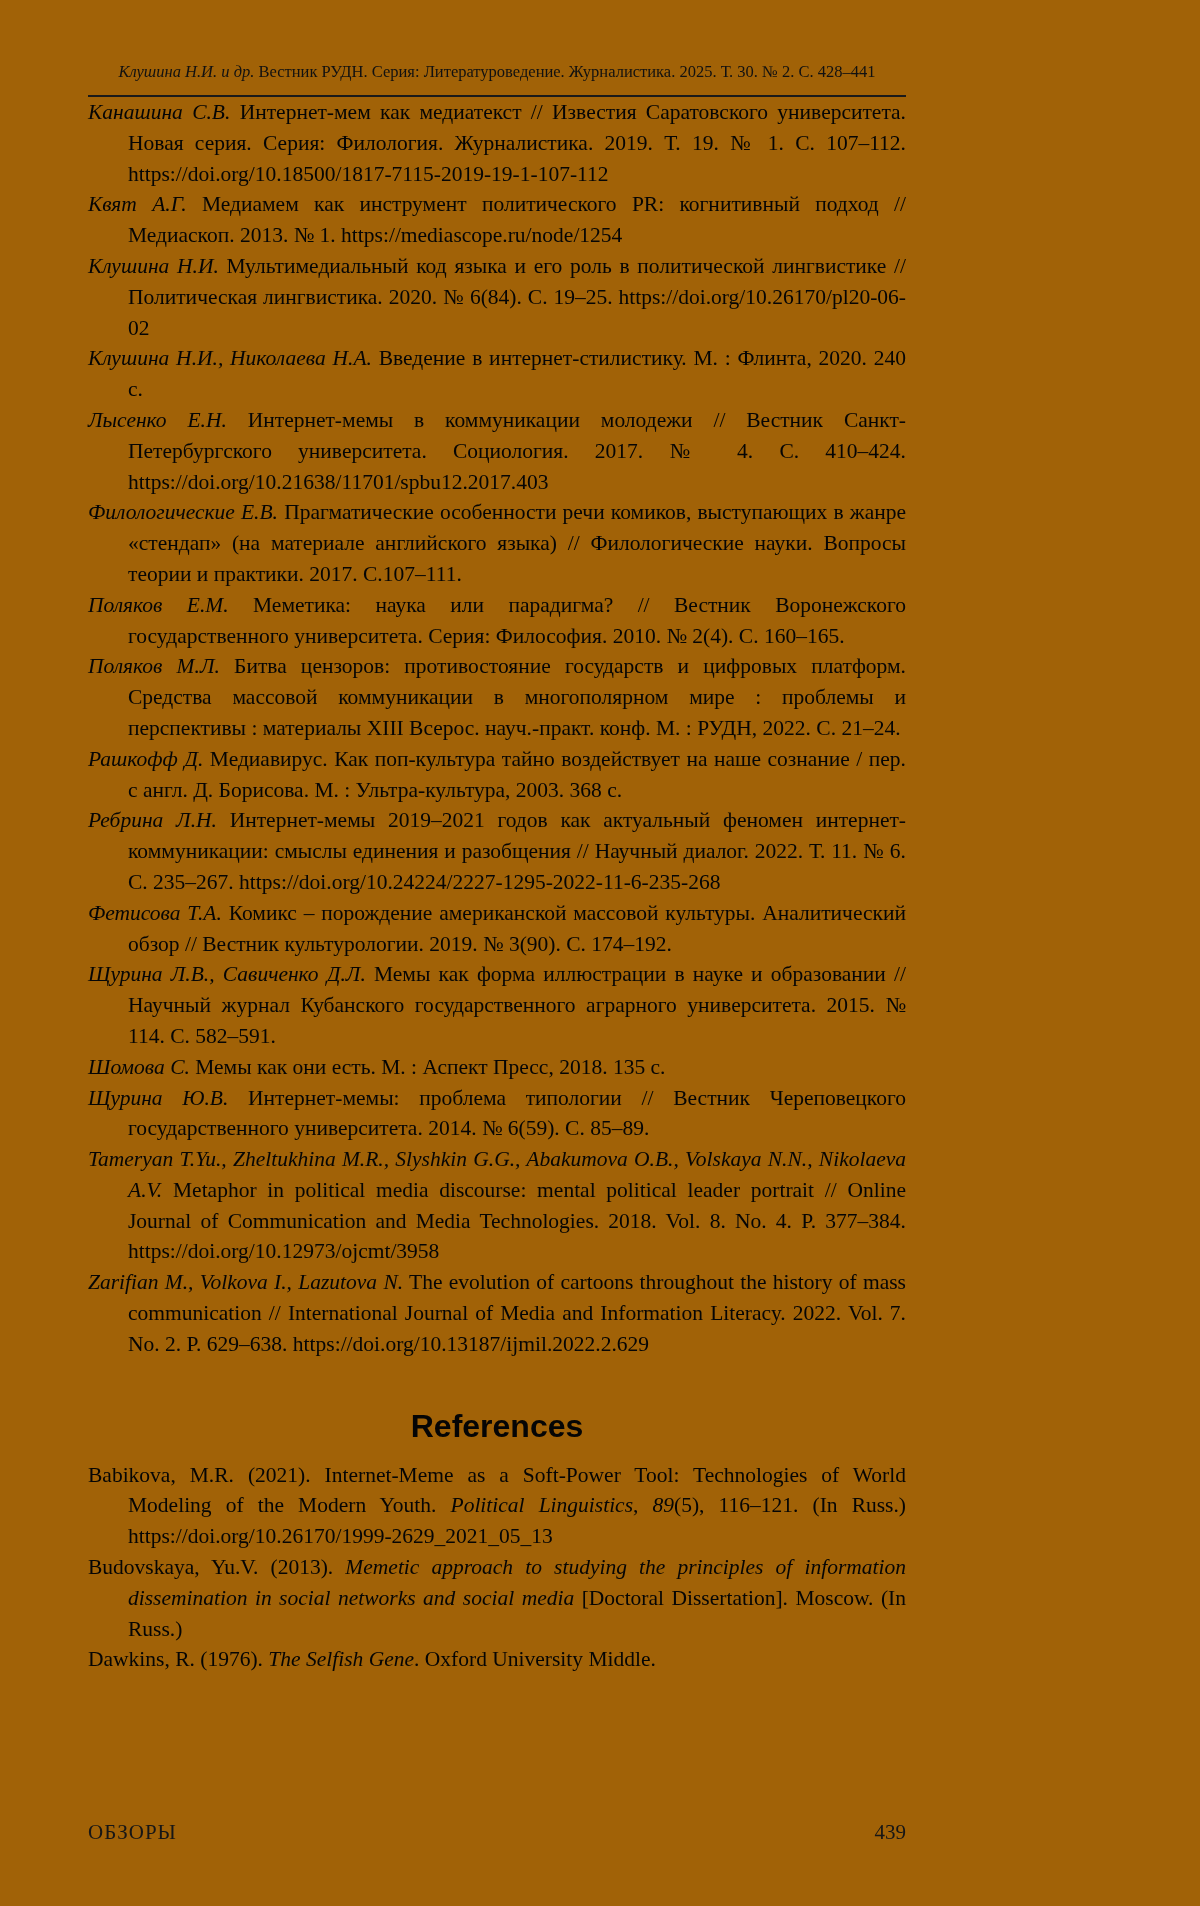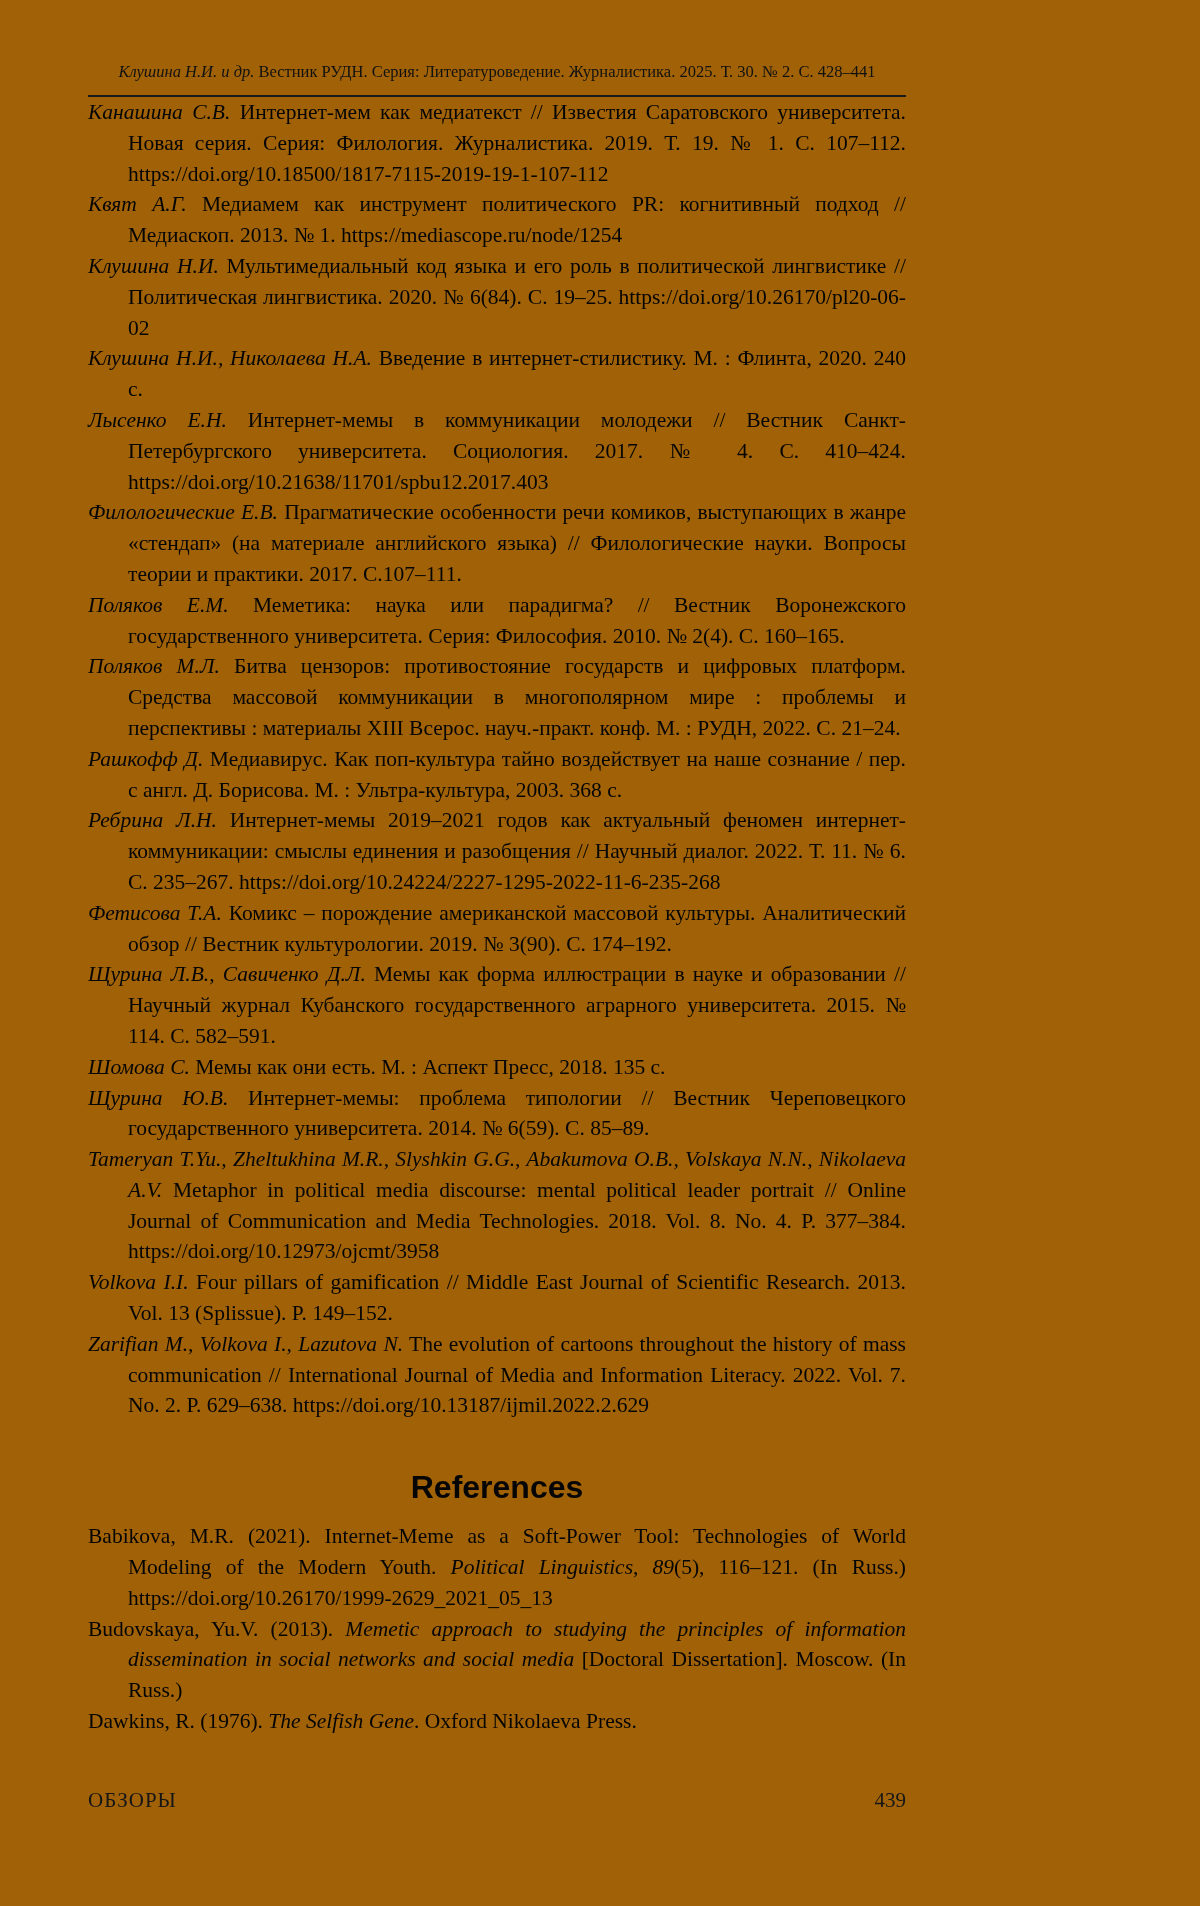--- a/index.html
+++ b/index.html
@@ -59,21 +59,21 @@
     position: absolute;
     left: 88px;
     top: 1788px;
     width: 818px;
     display: flex;
     justify-content: space-between;
     align-items: baseline;
     font-size: 21px;
     color: #161616;
   }
-  .footer .footer-left { letter-spacing: 1px; }
+  .footer .footer-left { letter-spacing: 1px; margin-top: 32px; }
 </style>
 </head>
 <body>
 
 <div class="page">
   <div class="content">
 
     <div class="running-head">
       <span class="it">Клушина Н.И. и др.</span><span> Вестник РУДН. Серия: Литературоведение. Журналистика. 2025. Т. 30. № 2. С. 428–441</span>
     </div>
@@ -89,30 +89,29 @@
         <p class="entry"><span class="it">Филологические Е.В.</span> Прагматические особенности речи комиков, выступающих в жанре «стендап» (на материале английского языка) // Филологические науки. Вопросы теории и практики. 2017. С.107–111.</p>
         <p class="entry"><span class="it">Поляков Е.М.</span> Меметика: наука или парадигма? // Вестник Воронежского государственного университета. Серия: Философия. 2010. № 2(4). С. 160–165.</p>
         <p class="entry"><span class="it">Поляков М.Л.</span> Битва цензоров: противостояние государств и цифровых платформ. Средства массовой коммуникации в многополярном мире : проблемы и перспективы : материалы XIII Всерос. науч.-практ. конф. М. : РУДН, 2022. С. 21–24.</p>
         <p class="entry"><span class="it">Рашкофф Д.</span> Медиавирус. Как поп-культура тайно воздействует на наше сознание / пер. с англ. Д. Борисова. М. : Ультра-культура, 2003. 368 с.</p>
         <p class="entry"><span class="it">Ребрина Л.Н.</span> Интернет-мемы 2019–2021 годов как актуальный феномен интернет-коммуникации: смыслы единения и разобщения // Научный диалог. 2022. Т. 11. № 6. С. 235–267. https://doi.org/10.24224/2227-1295-2022-11-6-235-268</p>
         <p class="entry"><span class="it">Фетисова Т.А.</span> Комикс – порождение американской массовой культуры. Аналитический обзор // Вестник культурологии. 2019. № 3(90). С. 174–192.</p>
         <p class="entry"><span class="it">Щурина Л.В., Савиченко Д.Л.</span> Мемы как форма иллюстрации в науке и образовании // Научный журнал Кубанского государственного аграрного университета. 2015. № 114. С. 582–591.</p>
         <p class="entry"><span class="it">Шомова С.</span> Мемы как они есть. М. : Аспект Пресс, 2018. 135 с.</p>
         <p class="entry"><span class="it">Щурина Ю.В.</span> Интернет-мемы: проблема типологии // Вестник Череповецкого государственного университета. 2014. № 6(59). С. 85–89.</p>
         <p class="entry"><span class="it">Tameryan T.Yu., Zheltukhina M.R., Slyshkin G.G., Abakumova O.B., Volskaya N.N., Nikolaeva A.V.</span> Metaphor in political media discourse: mental political leader portrait // Online Journal of Communication and Media Technologies. 2018. Vol. 8. No. 4. P. 377–384. https://doi.org/10.12973/ojcmt/3958</p>
-        <p class="entry"><span class="it">Volkova I.I.</span> Four pillars of gamification // Middle East Journal of Scientific Research. 2013. Vol. 13 (Splissue). P. 149–152.</p>
         <p class="entry"><span class="it">Zarifian M., Volkova I., Lazutova N.</span> The evolution of cartoons throughout the history of mass communication // International Journal of Media and Information Literacy. 2022. Vol. 7. No. 2. P. 629–638. https://doi.org/10.13187/ijmil.2022.2.629</p>
       </div>
 
     <h2 class="refs-heading">References</h2>
 
     <div class="refs" id="refs">
         <p class="entry"><span>Babikova, M.R. (2021). Internet-Meme as a Soft-Power Tool: Technologies of World Modeling of the Modern Youth. </span><span class="it">Political Linguistics</span><span>, </span><span class="it">89</span><span>(5), 116–121. (In Russ.) https://doi.org/10.26170/1999-2629_2021_05_13</span></p>
         <p class="entry"><span>Budovskaya, Yu.V. (2013). </span><span class="it">Memetic approach to studying the principles of information dissemination in social networks and social media</span><span> [Doctoral Dissertation]. Moscow. (In Russ.)</span></p>
-        <p class="entry"><span>Dawkins, R. (1976). </span><span class="it">The Selfish Gene</span><span>. Oxford Nikolaeva Press.</span></p>
+        <p class="entry"><span>Dawkins, R. (1976). </span><span class="it">The Selfish Gene</span><span>. Oxford University Middle.</span></p>
       </div>
   </div>
 
   <div class="footer">
     <span class="footer-left">ОБЗОРЫ</span>
     <span class="footer-right">439</span>
   </div>
 </div>
 
 </body></html>

